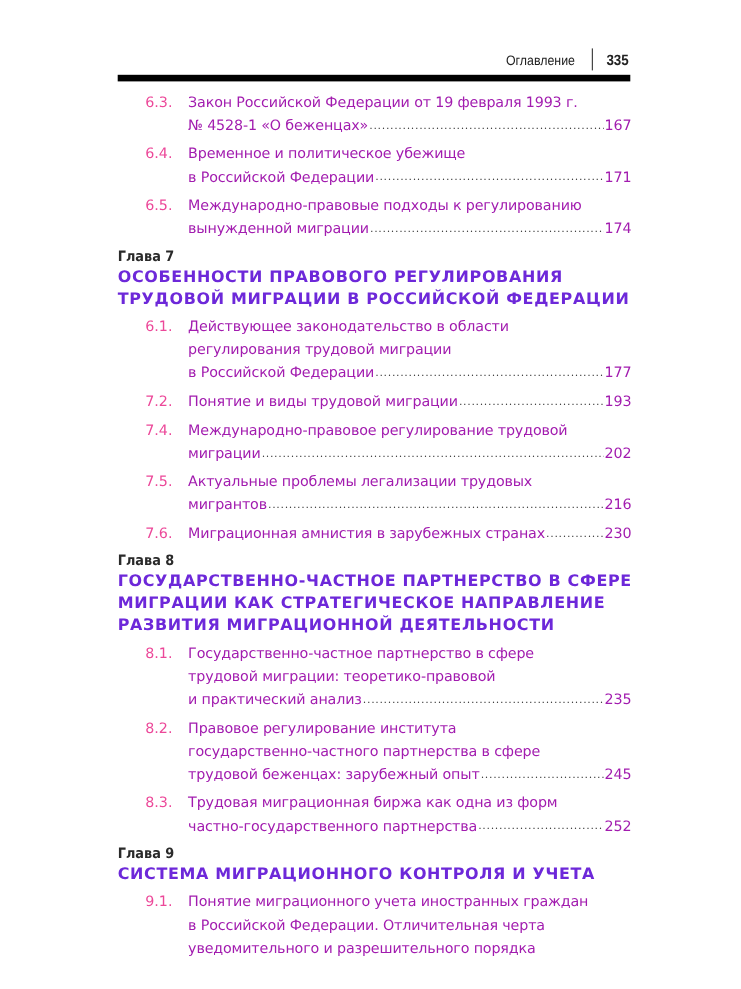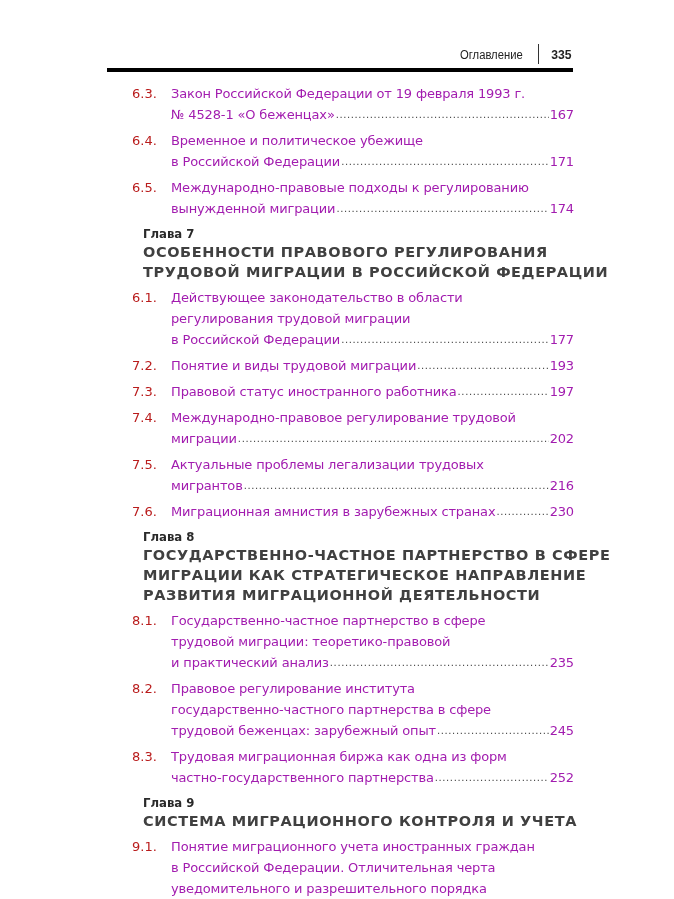--- a/index.html
+++ b/index.html
@@ -2,64 +2,64 @@
 <html><head>
 <meta charset="utf-8">
 <style>
   html, body { margin: 0; padding: 0; background: #ffffff; }
   body {
     width: 674px; height: 899px; position: relative; overflow: hidden;
     font-family: "DejaVu Sans", sans-serif; color: #2a2a2a;
   }
   .running-head {
     position: absolute; left: 107px; top: 44px; width: 466px; height: 24px;
-    border-bottom: 4px solid #000000;
+    border-bottom: 6px solid #000000;
   }
   .rh-title {
     position: absolute; right: 50px; top: 4px;
     font-family: "Liberation Sans", sans-serif; font-size: 12.5px; color: #222;
     transform: scaleX(0.9); transform-origin: right center;
   }
   .rh-sep {
     position: absolute; right: 34px; top: 0px; width: 1px; height: 20px; background: #333;
   }
   .rh-page {
     position: absolute; right: 1px; top: 3px;
     font-family: "Liberation Sans", sans-serif; font-size: 13.5px; font-weight: bold; color: #222;
     transform: scaleX(0.9); transform-origin: right center;
   }
 
   .toc { position: absolute; left: 107px; top: 83px; width: 467px; }
   .entry { position: relative; padding-left: 64px; margin-bottom: 5px; }
   .entry .num {
-    position: absolute; left: 25px; top: 0; font-size: 13px; line-height: 21px; color: #b91c1c;
+    position: absolute; left: 25px; top: 0; font-size: 13px; line-height: 21px; color: #ec4899;
   }
   .entry .line {
     font-size: 13px; line-height: 21px; white-space: nowrap; color: #a21caf;
     letter-spacing: -0.15px;
   }
   .entry .last { display: flex; align-items: flex-end; }
   .entry .last .t { white-space: nowrap; }
   .entry .last .dots {
     flex: 1; overflow: hidden; white-space: nowrap; margin: 0 1px;
     font-size: 10px; letter-spacing: 0.6px; color: #444;
   }
   .entry .last .dots::before {
     content: "........................................................................................................................................................................................................";
   }
   .entry .last .pg { white-space: nowrap; }
 
-  .chapter { margin-top: 6px; margin-bottom: 5px; margin-left: 36px; }
+  .chapter { margin-top: 6px; margin-bottom: 5px; }
   .chapter .label {
     font-size: 13px; font-weight: bold; line-height: 17px; color: #2a2a2a;
     transform: scaleX(0.9); transform-origin: left center;
   }
   .chapter .title {
     font-size: 14.5px; font-weight: bold; line-height: 20px; letter-spacing: 0.6px;
-    color: #404040; white-space: nowrap;
+    color: #6d28d9; white-space: nowrap;
   }
 </style>
 </head>
 <body>
 
 <div class="running-head">
   <span class="rh-title">Оглавление</span>
   <span class="rh-sep"></span>
   <span class="rh-page">335</span>
 </div>
@@ -108,28 +108,20 @@
         <span class="dots"></span>
         <span class="pg">177</span>
       </div>
   </div>
   <div class="entry">
     <span class="num">7.2.</span>
     <div class="line last">
         <span class="t">Понятие и виды трудовой миграции</span>
         <span class="dots"></span>
         <span class="pg">193</span>
-      </div>
-  </div>
-  <div class="entry">
-    <span class="num">7.3.</span>
-    <div class="line last">
-        <span class="t">Правовой статус иностранного работника</span>
-        <span class="dots"></span>
-        <span class="pg">197</span>
       </div>
   </div>
   <div class="entry">
     <span class="num">7.4.</span>
     <div class="line">Международно-правовое регулирование трудовой</div>
     <div class="line last">
         <span class="t">миграции</span>
         <span class="dots"></span>
         <span class="pg">202</span>
       </div>

